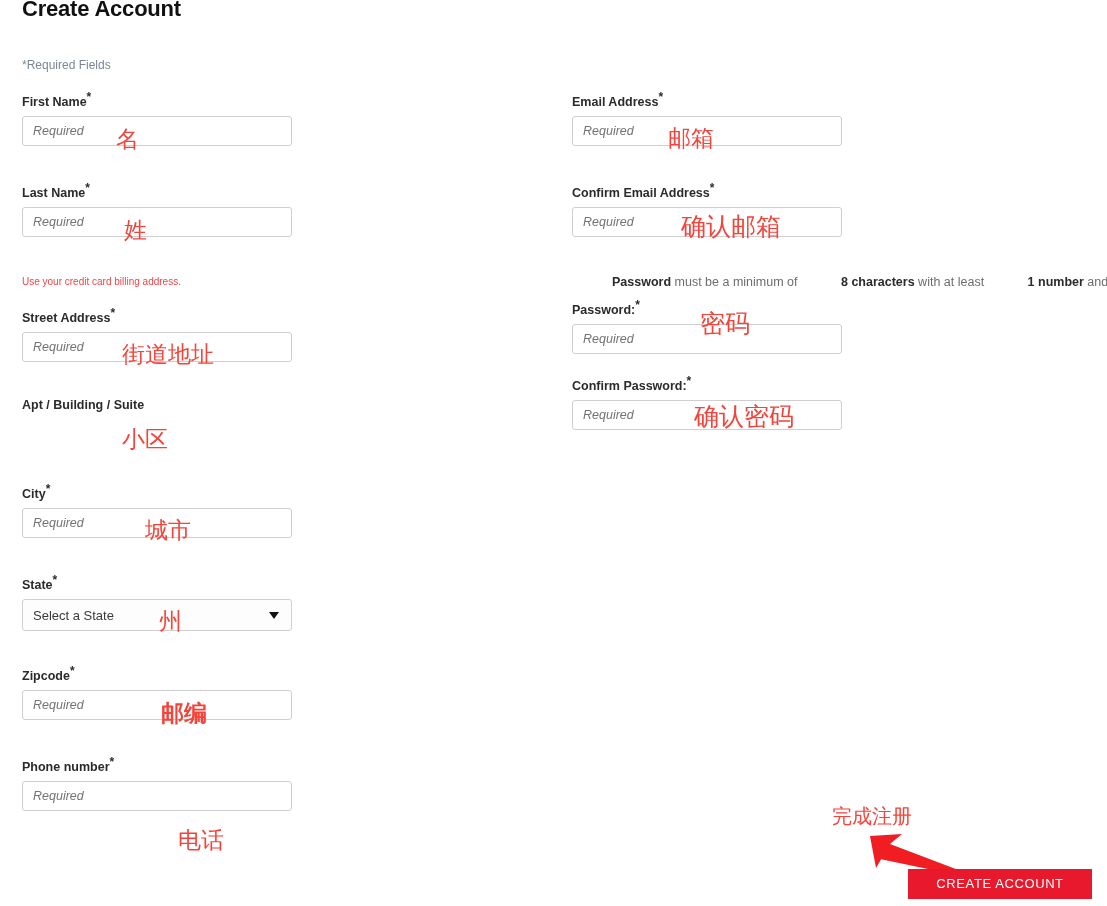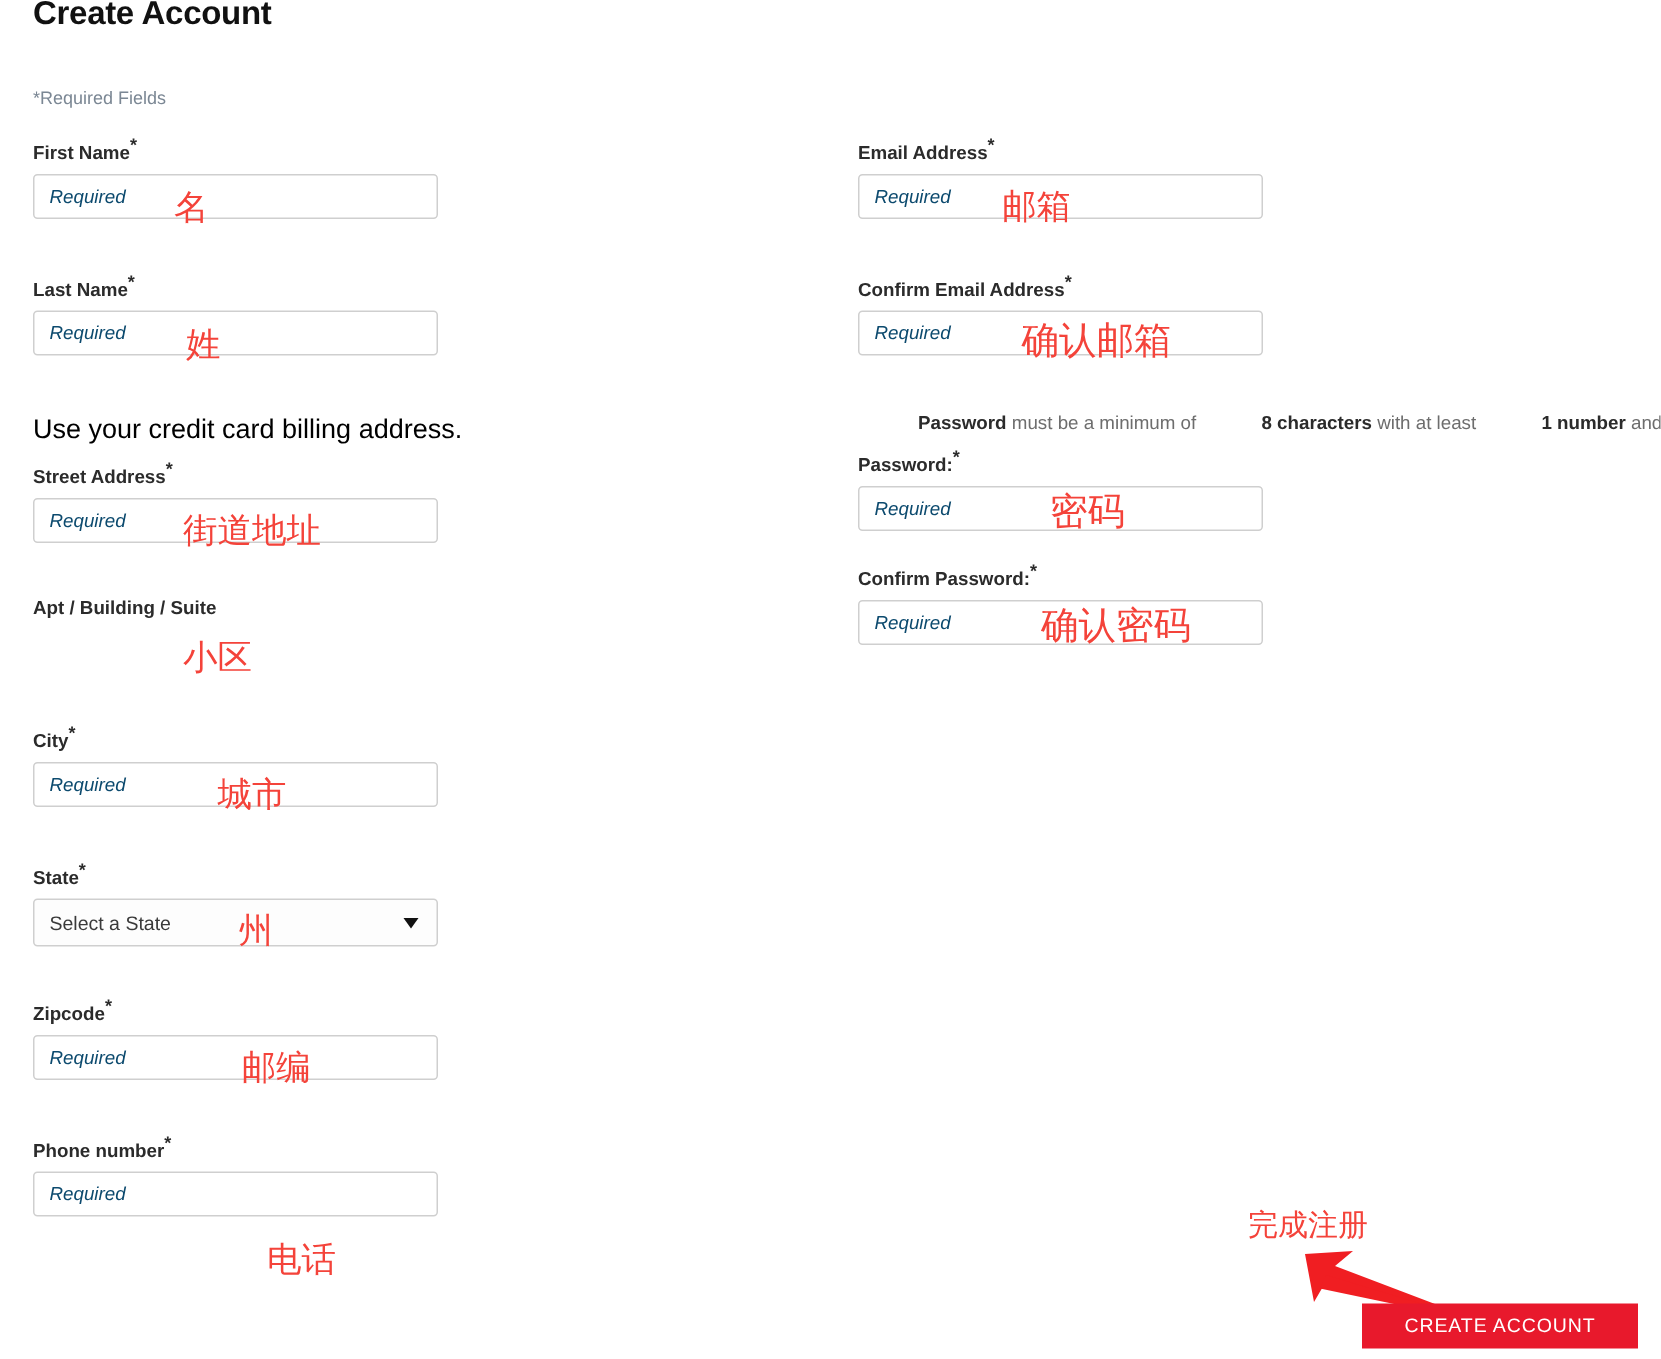--- a/index.html
+++ b/index.html
@@ -57,21 +57,21 @@
 
   .input-box {
     width: 270px;
     height: 30px;
     border: 1px solid #cfcfcf;
     border-radius: 3px;
     background: #ffffff;
     font-family: "Liberation Sans", sans-serif;
     font-size: 12.5px;
     font-style: italic;
-    color: #0c4a6e;
+    color: #737373;
     padding: 0 10px;
     display: flex;
     align-items: center;
   }
   .input-box .ph { pointer-events: none; }
 
   .select-box {
     width: 270px;
     height: 32px;
     border: 1px solid #cfcfcf;
@@ -86,22 +86,22 @@
   }
   .select-caret {
     width: 0; height: 0;
     border-left: 5px solid transparent;
     border-right: 5px solid transparent;
     border-top: 7px solid #111111;
     margin-right: 2px;
   }
 
   .helper-text {
-    font-size: 18px;
-    color: #000000;
+    font-size: 10px;
+    color: #ef4444;
     white-space: nowrap;
   }
 
   .pw-rule {
     position: absolute;
     left: 0;
     top: 275px;
     font-size: 12.5px;
     color: #6d6d6d;
     white-space: nowrap;
@@ -251,26 +251,26 @@
     </div>
 
   </div>
 
   <div class="cn" style="left:116px; top:128px;">名</div>
   <div class="cn" style="left:124px; top:219px;">姓</div>
   <div class="cn" style="left:122px; top:343px;">街道地址</div>
   <div class="cn" style="left:122px; top:428px;">小区</div>
   <div class="cn" style="left:145px; top:519px;">城市</div>
   <div class="cn" style="left:159px; top:610px;">州</div>
-  <div class="cn" style="left:161px; top:701px;">邮编</div>
+  <div class="cn" style="left:161px; top:701px;font-weight:bold;">邮编</div>
   <div class="cn" style="left:178px; top:793px;margin-top:36px;">电话</div>
 
   <div class="cn" style="left:668px; top:127px;">邮箱</div>
   <div class="cn big" style="left:681px; top:214px;">确认邮箱</div>
-  <div class="cn big" style="left:700px; top:328px;">密码</div>
+  <div class="cn big" style="left:700px; top:311px;">密码</div>
   <div class="cn big" style="left:694px; top:404px;">确认密码</div>
 
   <div class="cn" style="left:832px; top:806px; font-size:20px;">完成注册</div>
 
   <svg class="arrow-svg" viewBox="0 0 150 70">
     <polygon points="130,56 30,18 42,8 10,10 16,42 23,30" fill="#f01e22"></polygon>
     <polygon points="130,56 24,24 20,33" fill="#f01e22"></polygon>
   </svg>
 
   <div class="create-btn">CREATE ACCOUNT</div>

